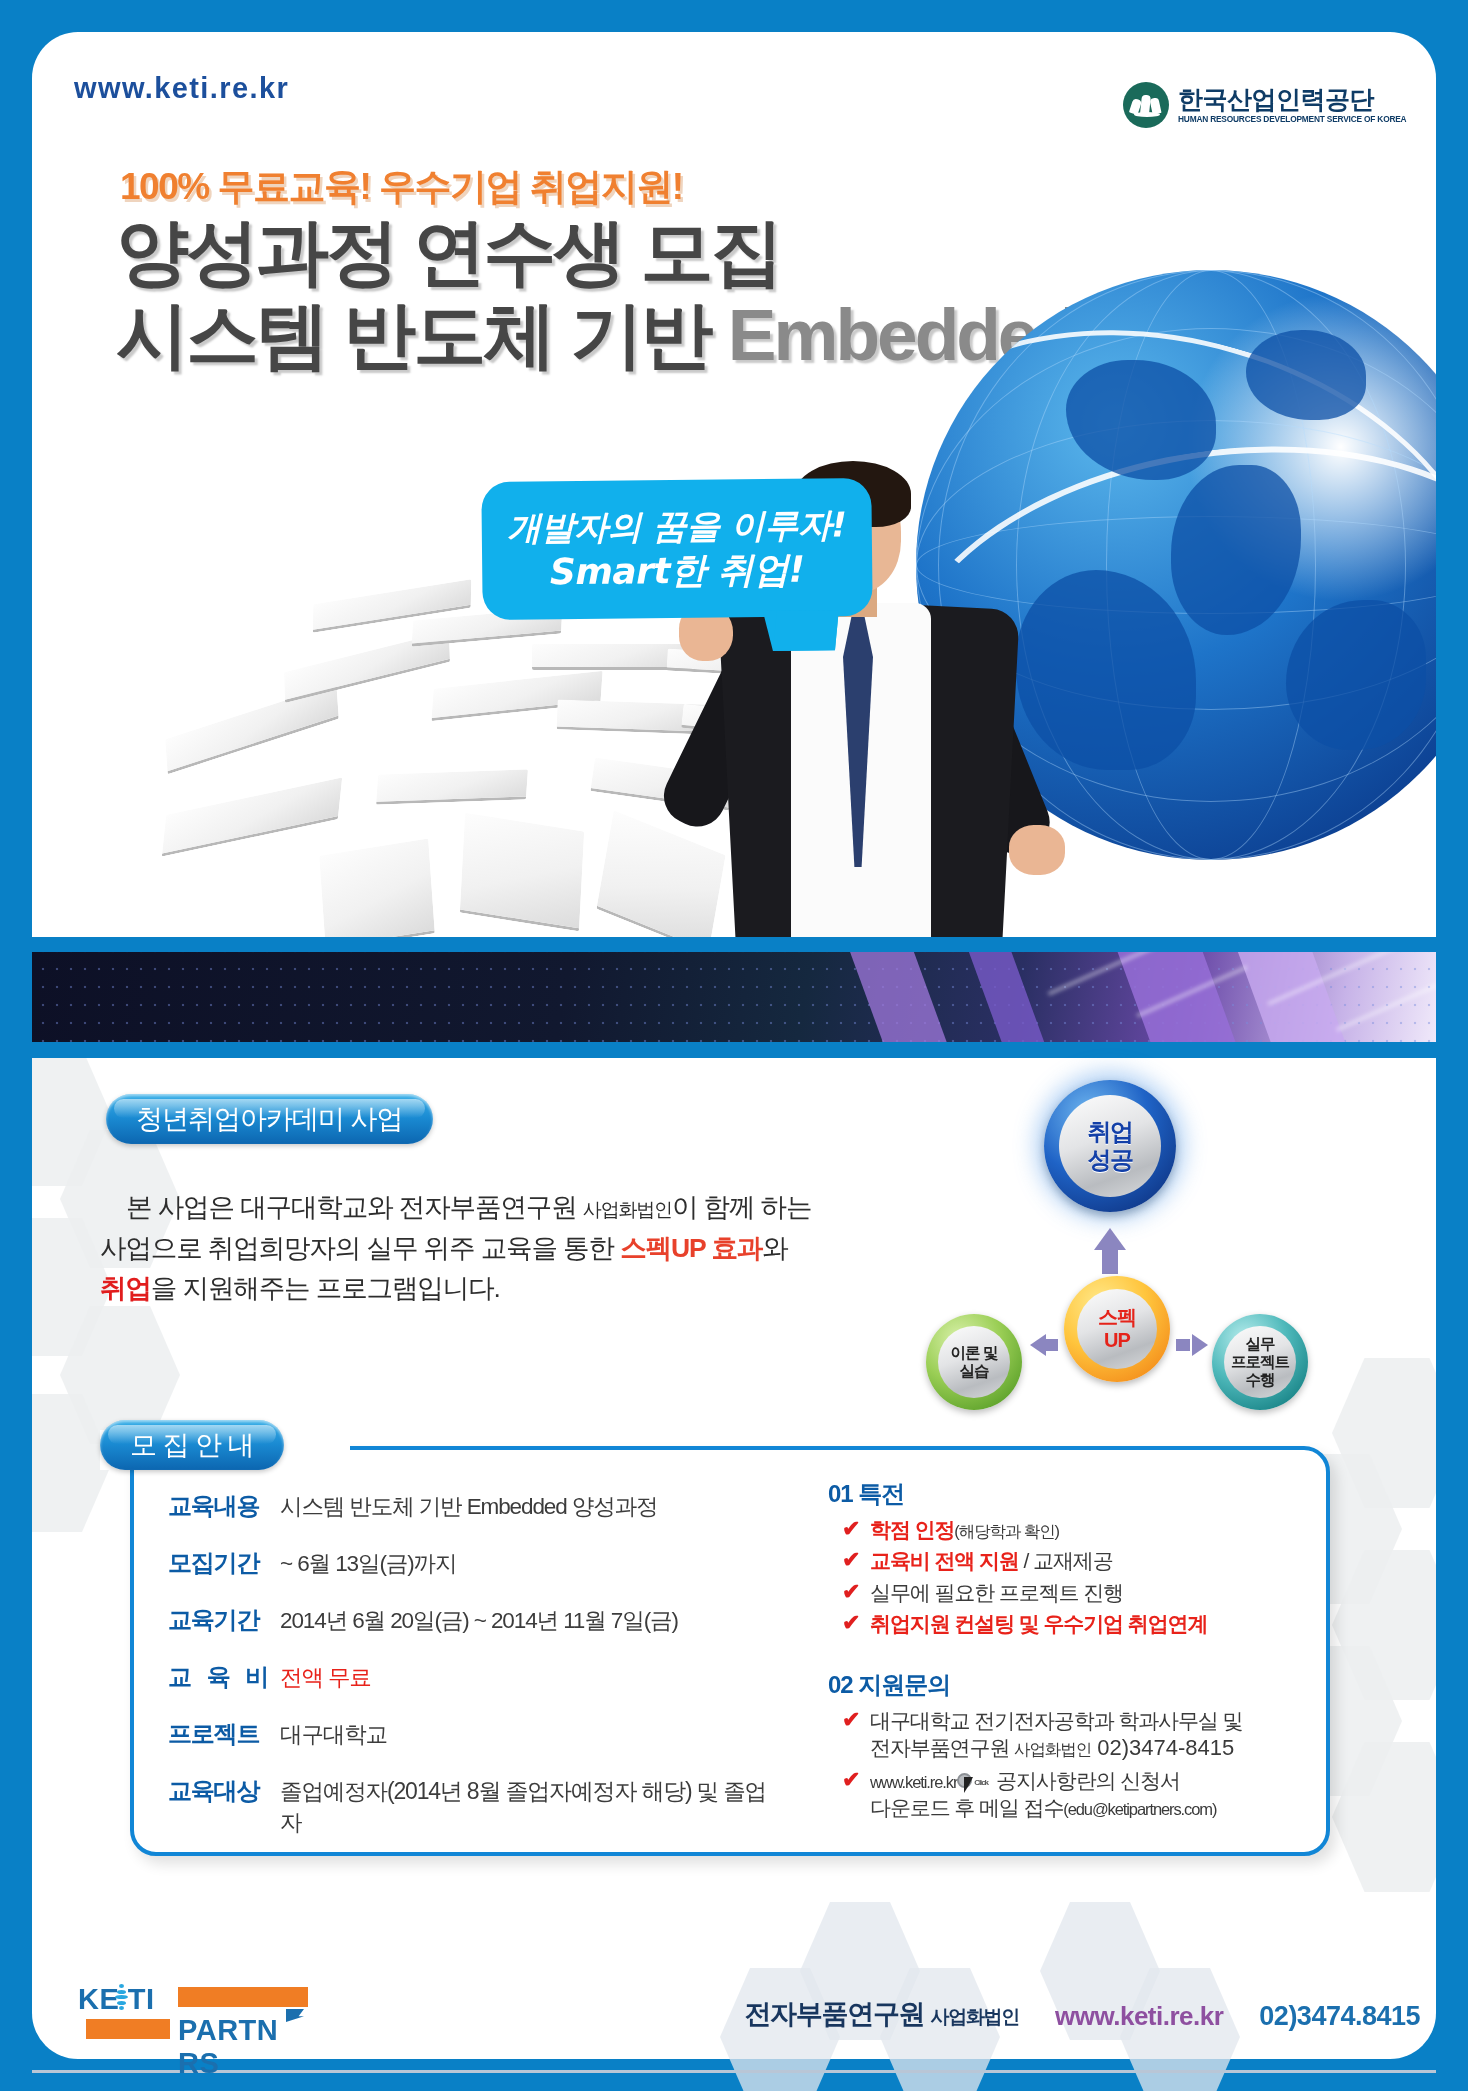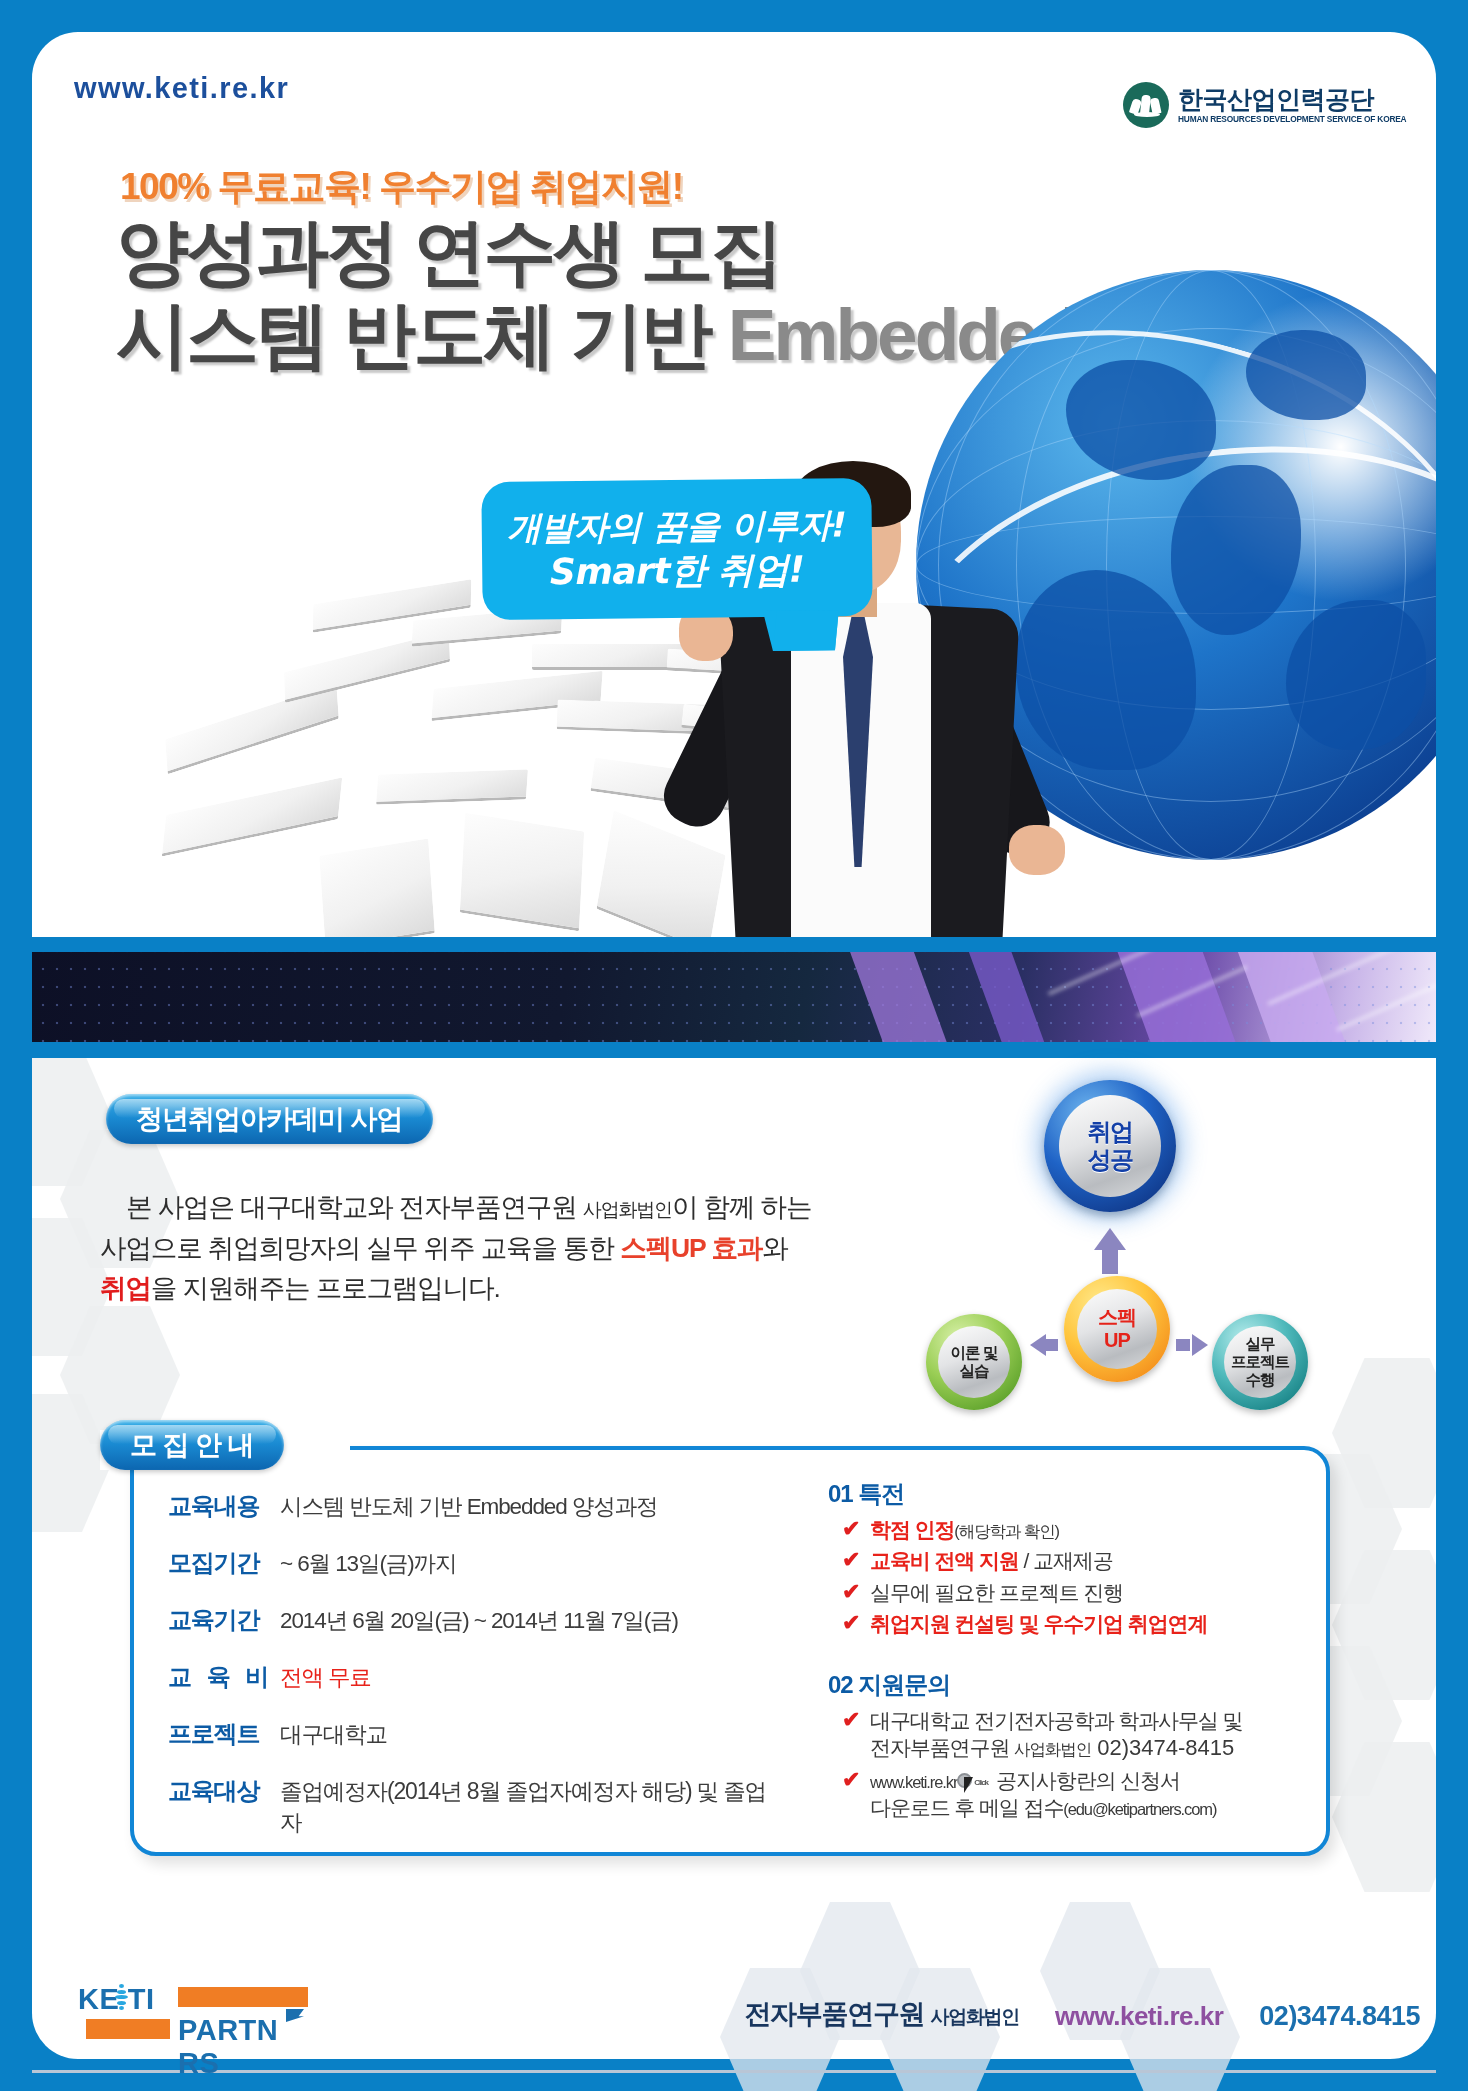--- a/index.html
+++ b/index.html
@@ -210,21 +210,21 @@
     position: absolute; background: #eceef0;
     clip-path: polygon(25% 0%, 75% 0%, 100% 50%, 75% 100%, 25% 100%, 0% 50%);
     opacity: .85;
   }
 
   
   .pill {
     display: inline-flex; align-items: center; justify-content: center;
     height: 50px; padding: 0 30px; border-radius: 26px;
     background: linear-gradient(180deg,#3ab0e8 0%,#1a8ad2 48%,#0c66b0 100%);
-    color: #fff; font-size: 27px; font-weight: 700; letter-spacing: -1px;
+    color: #fff; font-size: 27px; font-weight: 400; letter-spacing: -1px;
     box-shadow: 0 2px 5px rgba(0,0,0,.22), inset 0 2px 3px rgba(255,255,255,.55);
     position: relative; white-space: nowrap;
   }
   .pill::after {
     content: ""; position: absolute; left: 8px; right: 8px; top: 5px; height: 38%;
     background: linear-gradient(180deg, rgba(255,255,255,.55), rgba(255,255,255,0));
     border-radius: 22px;
   }
 
   #sec1-pill { position: absolute; left: 106px; top: 1094px; }

